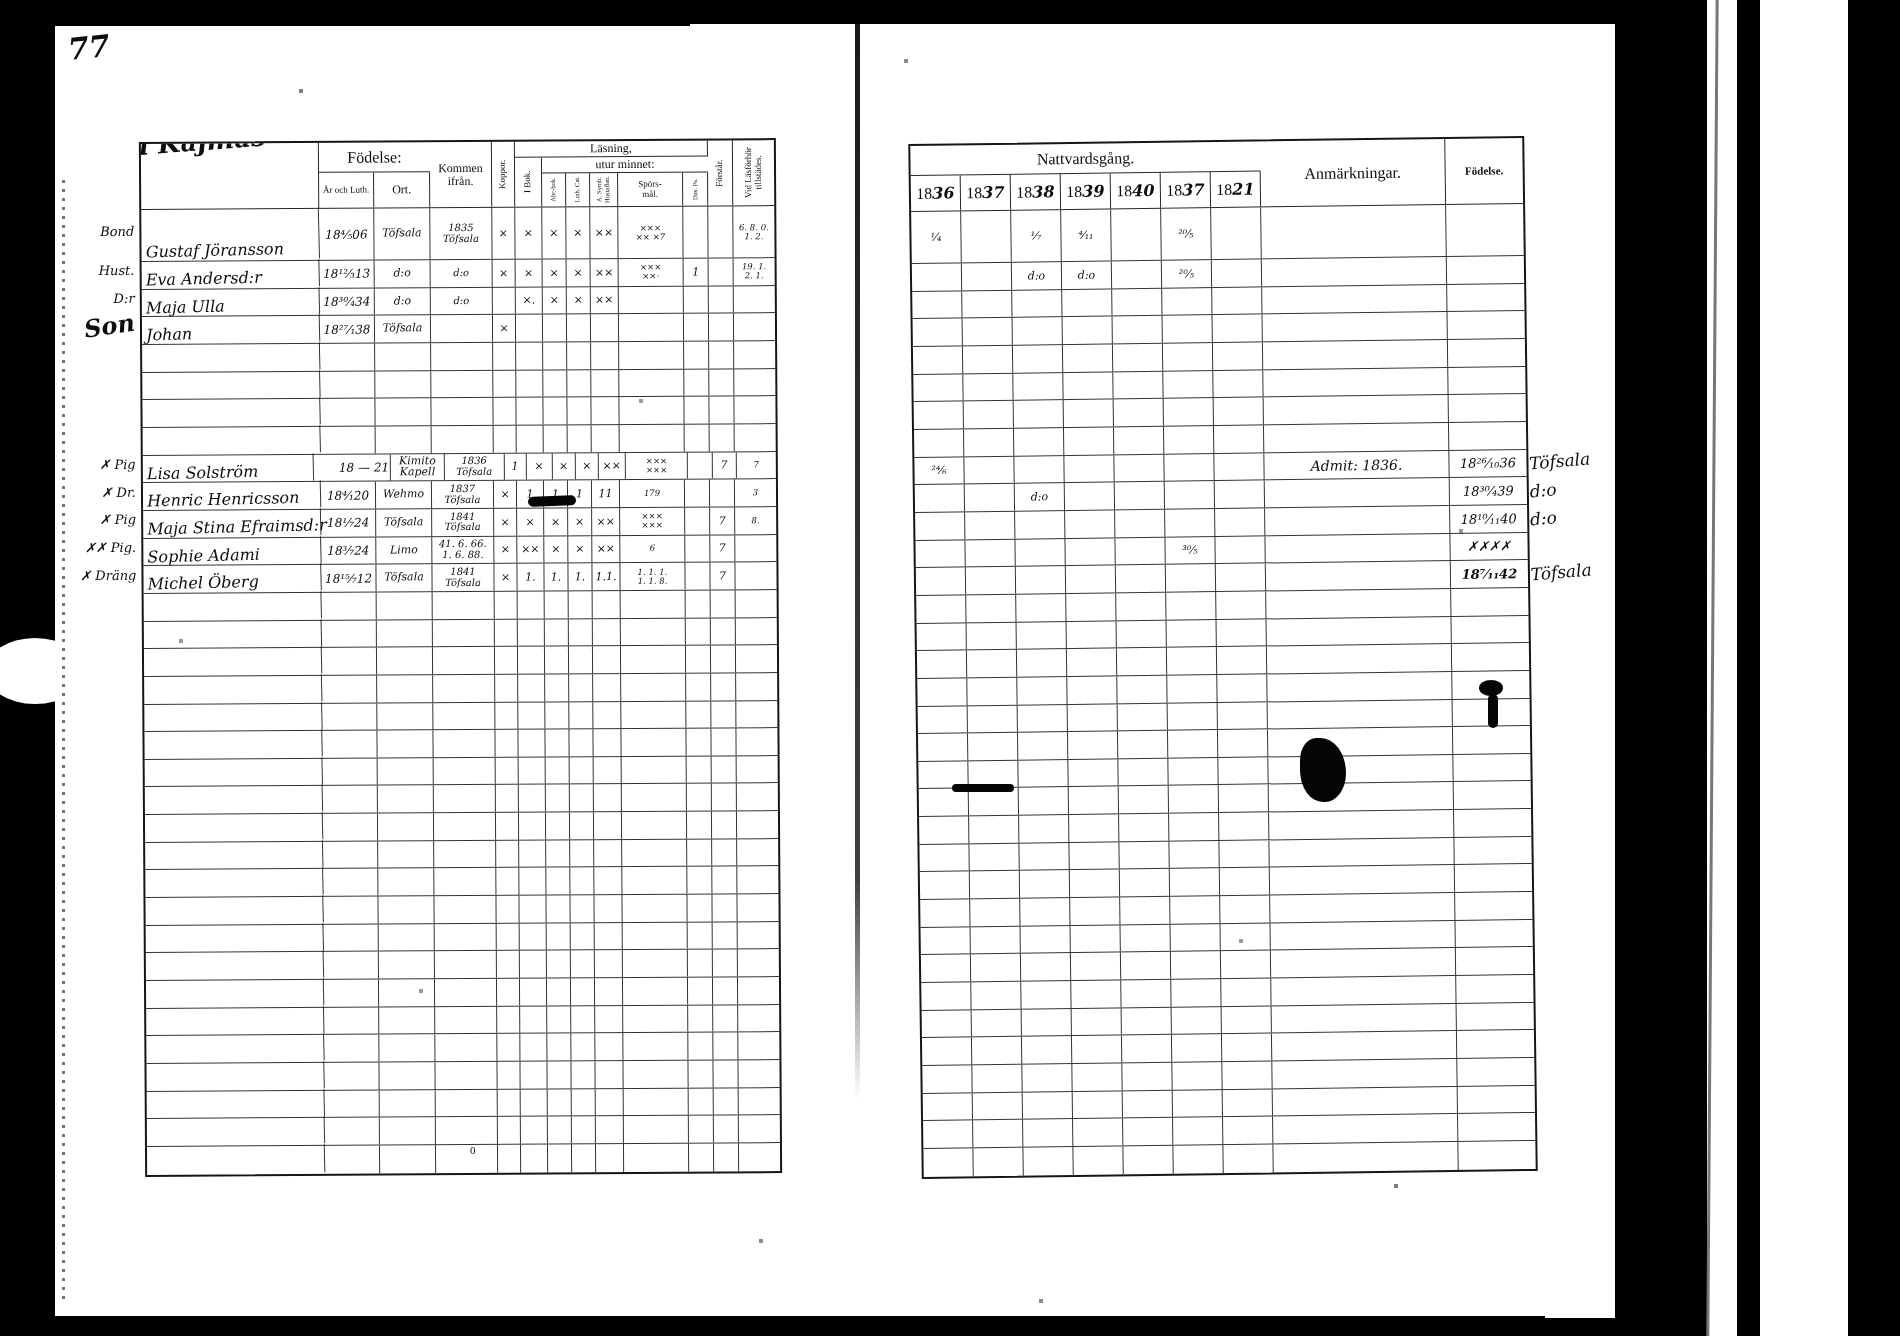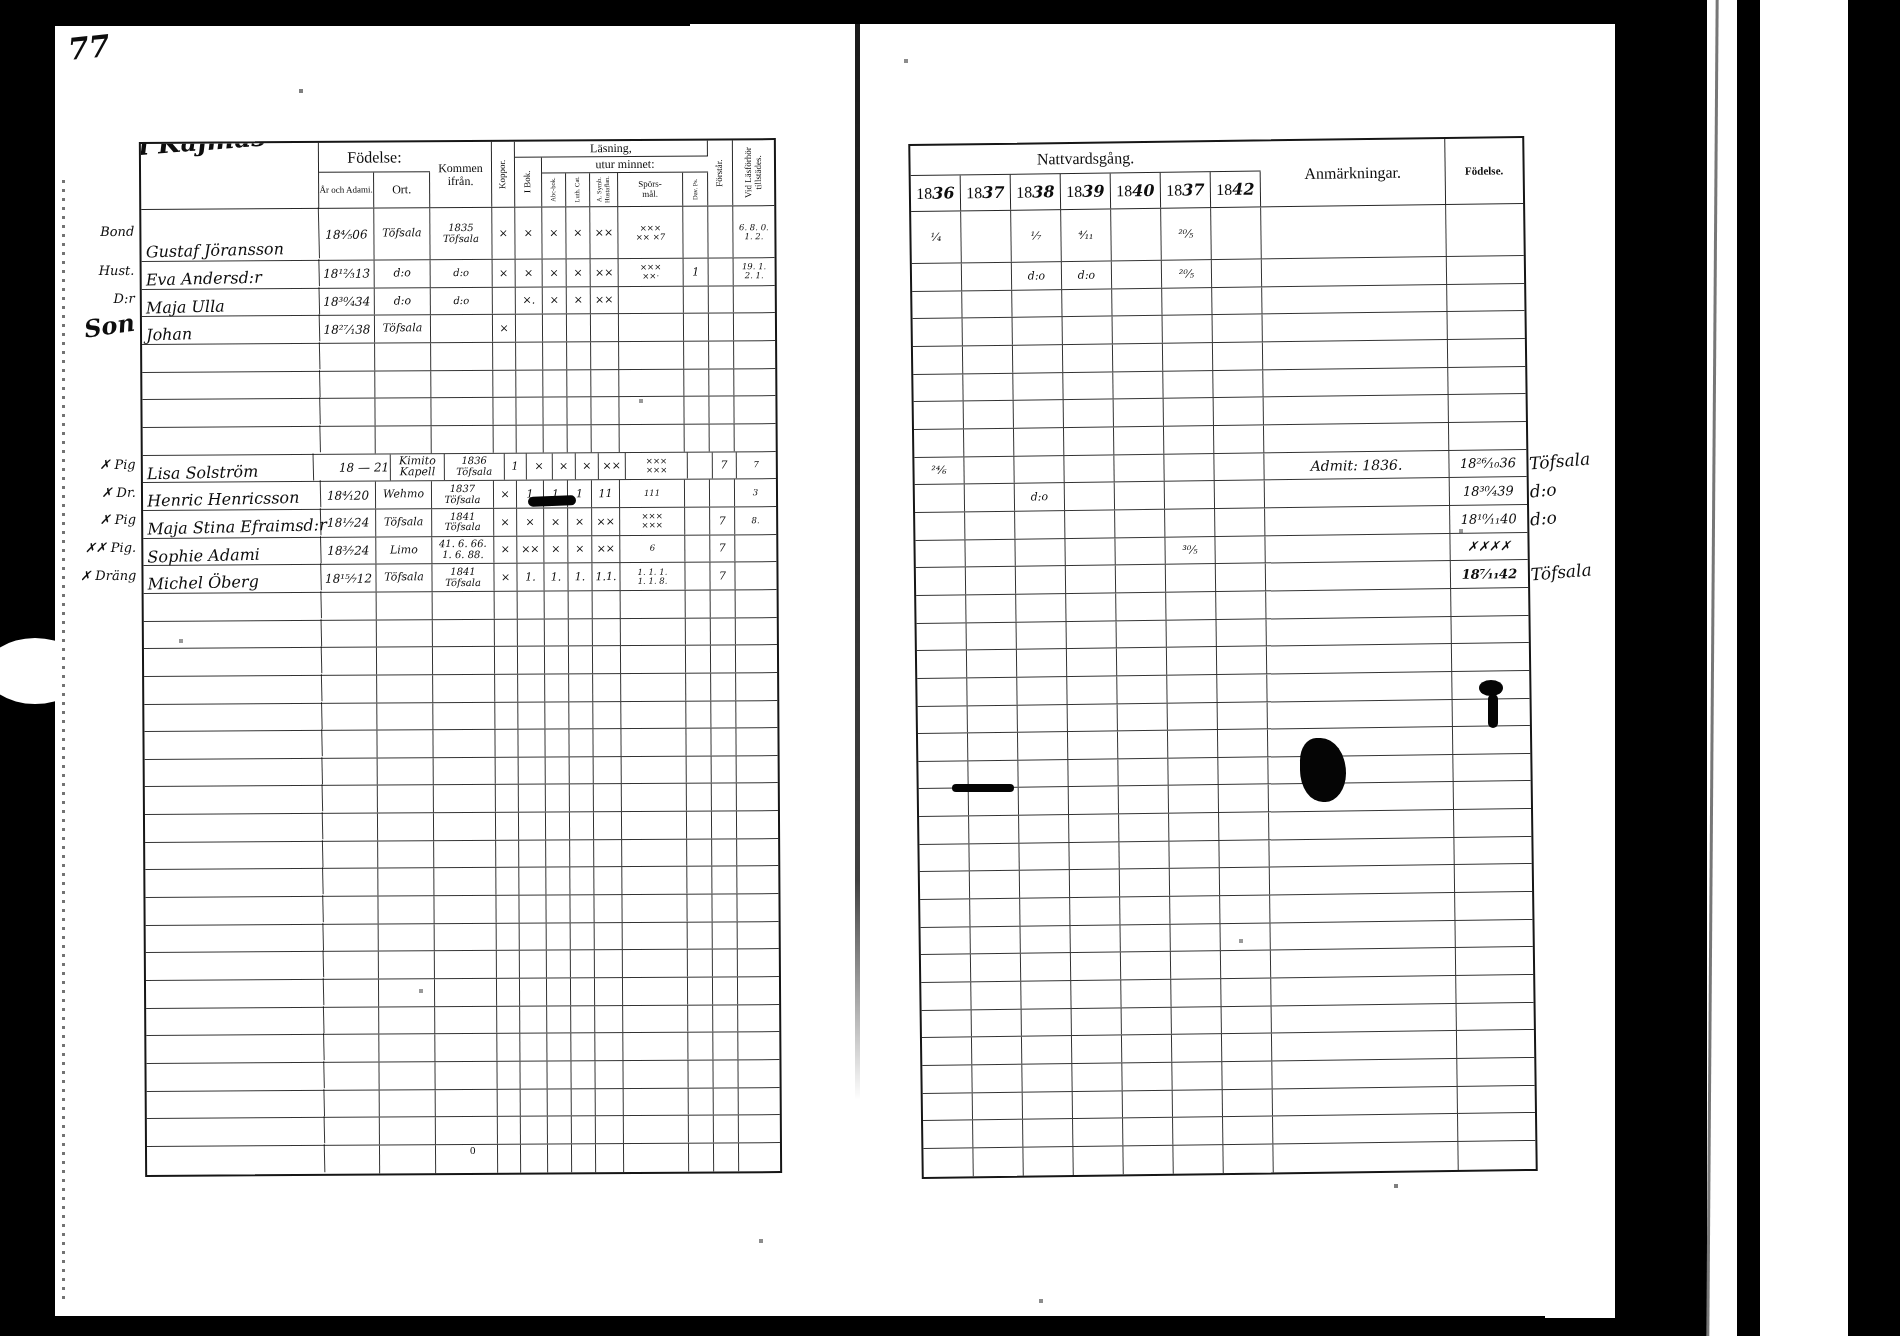--- a/index.html
+++ b/index.html
@@ -113,21 +113,21 @@
 
   <div id="left-table" class="ptable">
     <div class="thead">
       <div class="hbox bR" style="left:0;top:0;width:178px;height:65px;">
         <span id="farm-name" class="script">Lill Kajmas</span>
       </div>
       <div class="hbox bB" style="left:178px;top:0;width:111px;height:30px;">
         <span class="h-lg print">Födelse:</span>
       </div>
       <div class="hbox bR" style="left:178px;top:30px;width:55px;height:35px;">
-        <span class="h-sm print">År och Adami.</span>
+        <span class="h-sm print">År och Luth.</span>
       </div>
       <div class="hbox bR" style="left:233px;top:30px;width:56px;height:35px;">
         <span class="h-md print">Ort.</span>
       </div>
       <div class="hbox bR" style="left:289px;top:0;width:62px;height:65px;">
         <span class="h-md print">Kommen ifrån.</span>
       </div>
       <div class="hbox bR" style="left:351px;top:0;width:23px;height:65px;">
         <span class="vert h-sm print">Koppor.</span>
       </div>
@@ -392,21 +392,21 @@
           <div class="cell two" style="width: 62px;">
             <div class="ln">1837</div>
             <div class="ln">Töfsala</div>
           </div>
           <div class="cell mark" style="width: 23px;">×</div>
           <div class="cell mark" style="width: 27px;">1</div>
           <div class="cell mark" style="width: 24px;">1</div>
           <div class="cell mark" style="width: 24px;">1</div>
           <div class="cell mark" style="width: 28px;">11</div>
           <div class="cell two small" style="width: 65px;">
-            <div class="ln">111</div>
+            <div class="ln">179</div>
             <div class="ln"></div>
           </div>
           <div class="cell mark" style="width: 25px;"></div>
           <div class="cell mark" style="width: 25px;"></div>
           <div class="cell two small" style="width: 41px;">
             <div class="ln">3</div>
             <div class="ln"></div>
           </div>
         </div>
         <div class="trow">
@@ -1117,21 +1117,21 @@
       <div class="hbox bR yearcell" style="left:200px;top:30px;width:50px;height:35px;">
         <span class="print">18</span>
           <span class="ys">40</span>
       </div>
       <div class="hbox bR yearcell" style="left:250px;top:30px;width:50px;height:35px;">
         <span class="print">18</span>
           <span class="ys">37</span>
       </div>
       <div class="hbox bR yearcell" style="left:300px;top:30px;width:50px;height:35px;">
         <span class="print">18</span>
-          <span class="ys">42</span>
+          <span class="ys">21</span>
       </div>
       <div class="hbox bR" style="left:350px;top:0;width:185px;height:65px;">
         <span class="h-lg print">Anmärkningar.</span>
       </div>
       <div class="hbox" style="left:535px;top:0;width:77px;height:65px;">
         <span class="h-md print" style="font-weight:bold;font-size:11px;">Födelse.</span>
       </div>
     </div>
     <div class="tbody" id="right-body">
         <div class="trow tall">

